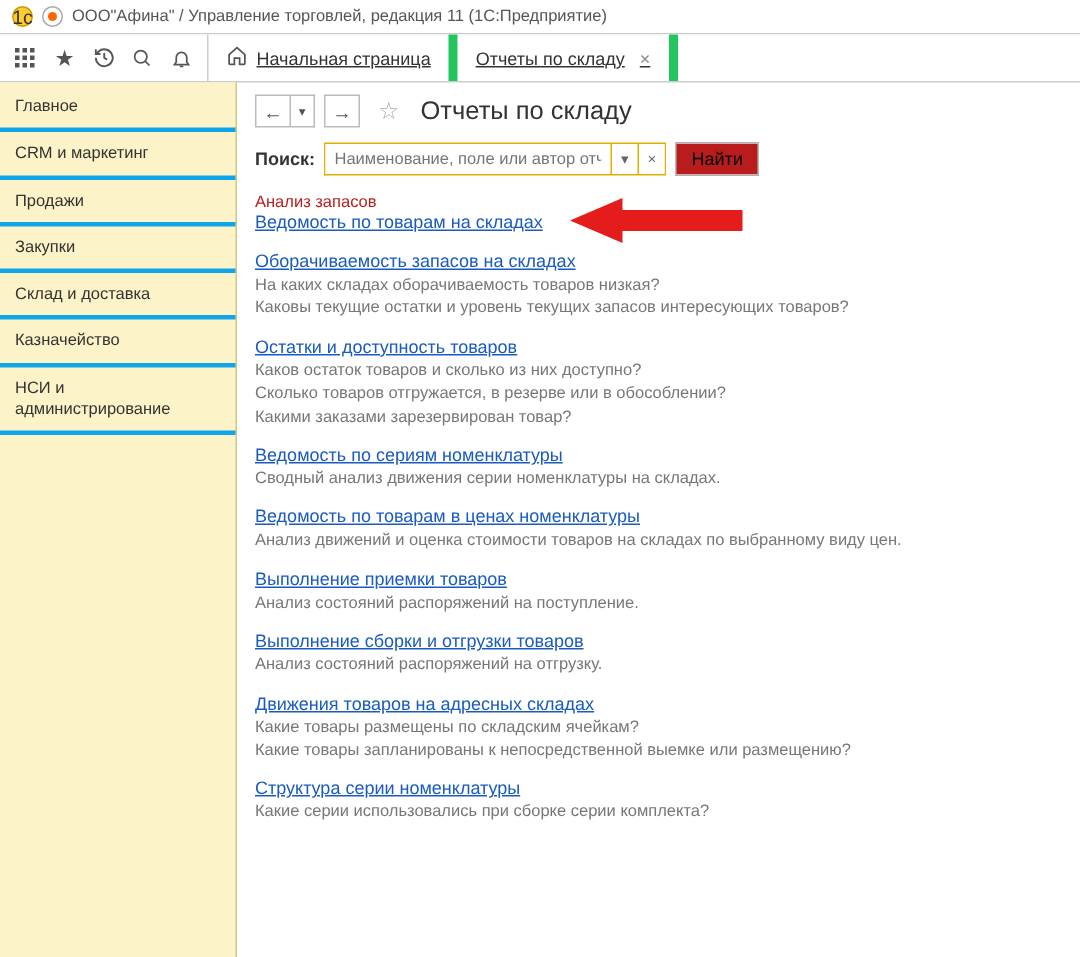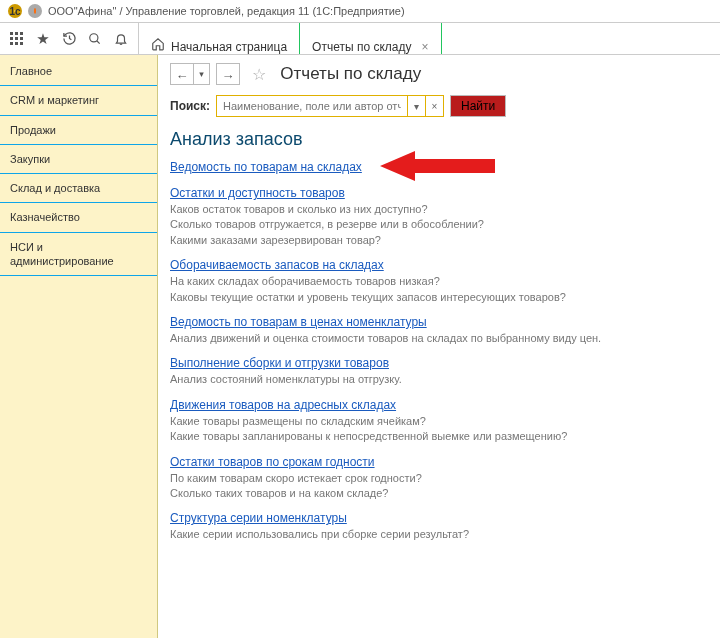--- a/index.html
+++ b/index.html
@@ -17,22 +17,22 @@
     padding: 4px 8px;
     font-size: 11px;
     color: #555;
     display: flex;
     align-items: center;
     gap: 6px;
   }
   .titlebar .circle {
     width: 14px; height: 14px; border-radius: 50%;
     display: inline-flex; align-items: center; justify-content: center;
-    font-size: 10px; font-weight: bold;
-    border: 6px solid #c2410c;
+    font-size: 13px; font-weight: normal;
+    border: 1px solid #c2410c;
   }
   .circle.yellow { background: #ffcc33; border-color: #cc9900; color: #333; }
   .circle.orange { background: #fff; border-color: #aaa; }
   .circle.orange::before { content:""; width:6px; height:6px; border-radius:50%; background:#ff6600; }
   .toolbar-row {
     display: flex;
     background: #fff;
     border-bottom: 1px solid #ccc;
     height: 32px;
     align-items: stretch;
@@ -42,43 +42,44 @@
     align-items: center;
     border-right: 1px solid #ccc;
     padding: 0 4px;
   }
   .tool-icons .ti {
     width: 26px; height: 28px;
     display: flex; align-items: center; justify-content: center;
     color: #555; font-size: 15px; cursor: pointer;
   }
   .tab {
-    display: flex; align-items: flex-end;
+    display: flex; align-items: center;
     padding: 0 12px;
-    border-right: 1px solid #22c55e;
+    border-right: 6px solid #22c55e;
     gap: 6px;
     font-size: 12px;
     color: #333;
     cursor: pointer;
+    text-decoration: underline;
   }
   .tab .home-ic { font-size: 14px; color: #555; }
   .tab .close-x { color:#888; font-size:12px; margin-left:4px; cursor:pointer; }
   .main-area { display: flex; }
   .sidebar {
     width: 158px;
     background: #fdf3c8;
     border-right: 1px solid #d0c880;
     min-height: 600px;
     padding-top: 2px;
   }
   .side-item {
     padding: 7px 10px;
     font-size: 11px;
     color: #333;
-    border-bottom: 1px solid #0ea5e9;
+    border-bottom: 3px solid #0ea5e9;
     cursor: pointer;
     line-height: 1.3;
   }
   .content {
     flex: 1;
     padding: 8px 10px 20px 12px;
     overflow: hidden;
   }
   .head-row {
     display: flex; align-items: center; gap: 6px;
@@ -116,21 +117,21 @@
     border-left: 1px solid #e0b000;
     width: 18px; height: 20px;
     display:flex; align-items:center; justify-content:center;
     font-size:10px; color:#666; cursor:pointer; background:#fff;
   }
   .find-btn {
     border:1px solid #bbb; background:#b91c1c;
     padding: 3px 10px; font-size:12px; cursor:pointer;
   }
   .section-title {
-    color: #0c4a6e; font-size: 18px; margin-bottom: 10px;
+    color: #b91c1c; font-size: 11px; margin-bottom: 0;
   }
   .report-block { position: relative; margin-bottom: 10px; }
   .report-link {
     color: #1a5bbf; text-decoration: underline; font-size: 12px;
     cursor: pointer; display:inline-block; margin-bottom:2px;
   }
   .report-desc {
     color: #777; font-size: 11px; line-height: 1.4;
   }
   .arrow-annot {
@@ -231,22 +232,23 @@
         <div class="sb-btn">×</div>
       </div>
       <button class="find-btn">Найти</button>
     </div>
 
     <div class="section-title">Анализ запасов</div>
     <div id="reports-container">
         <div class="report-block"><a class="report-link">Ведомость по товарам на складах</a><div class="arrow-annot"><svg width="120" height="40">
               <polygon points="0,20 35,5 35,13 115,13 115,27 35,27 35,35" fill="#e41c1c"></polygon>
             </svg></div></div>
+        <div class="report-block"><a class="report-link">Оборачиваемость запасов на складах</a><div class="report-desc">На каких складах оборачиваемость товаров низкая?<br>Каковы текущие остатки и уровень текущих запасов интересующих товаров?</div></div>
         <div class="report-block"><a class="report-link">Остатки и доступность товаров</a><div class="report-desc">Каков остаток товаров и сколько из них доступно?<br>Сколько товаров отгружается, в резерве или в обособлении?<br>Какими заказами зарезервирован товар?</div></div>
-        <div class="report-block"><a class="report-link">Оборачиваемость запасов на складах</a><div class="report-desc">На каких складах оборачиваемость товаров низкая?<br>Каковы текущие остатки и уровень текущих запасов интересующих товаров?</div></div>
+        <div class="report-block"><a class="report-link">Ведомость по сериям номенклатуры</a><div class="report-desc">Сводный анализ движения серии номенклатуры на складах.</div></div>
         <div class="report-block"><a class="report-link">Ведомость по товарам в ценах номенклатуры</a><div class="report-desc">Анализ движений и оценка стоимости товаров на складах по выбранному виду цен.</div></div>
-        <div class="report-block"><a class="report-link">Выполнение сборки и отгрузки товаров</a><div class="report-desc">Анализ состояний номенклатуры на отгрузку.</div></div>
+        <div class="report-block"><a class="report-link">Выполнение приемки товаров</a><div class="report-desc">Анализ состояний распоряжений на поступление.</div></div>
+        <div class="report-block"><a class="report-link">Выполнение сборки и отгрузки товаров</a><div class="report-desc">Анализ состояний распоряжений на отгрузку.</div></div>
         <div class="report-block"><a class="report-link">Движения товаров на адресных складах</a><div class="report-desc">Какие товары размещены по складским ячейкам?<br>Какие товары запланированы к непосредственной выемке или размещению?</div></div>
-        <div class="report-block"><a class="report-link">Остатки товаров по срокам годности</a><div class="report-desc">По каким товарам скоро истекает срок годности?<br>Сколько таких товаров и на каком складе?</div></div>
-        <div class="report-block"><a class="report-link">Структура серии номенклатуры</a><div class="report-desc">Какие серии использовались при сборке серии результат?</div></div>
+        <div class="report-block"><a class="report-link">Структура серии номенклатуры</a><div class="report-desc">Какие серии использовались при сборке серии комплекта?</div></div>
       </div>
   </div>
 </div>
 
 </body></html>

